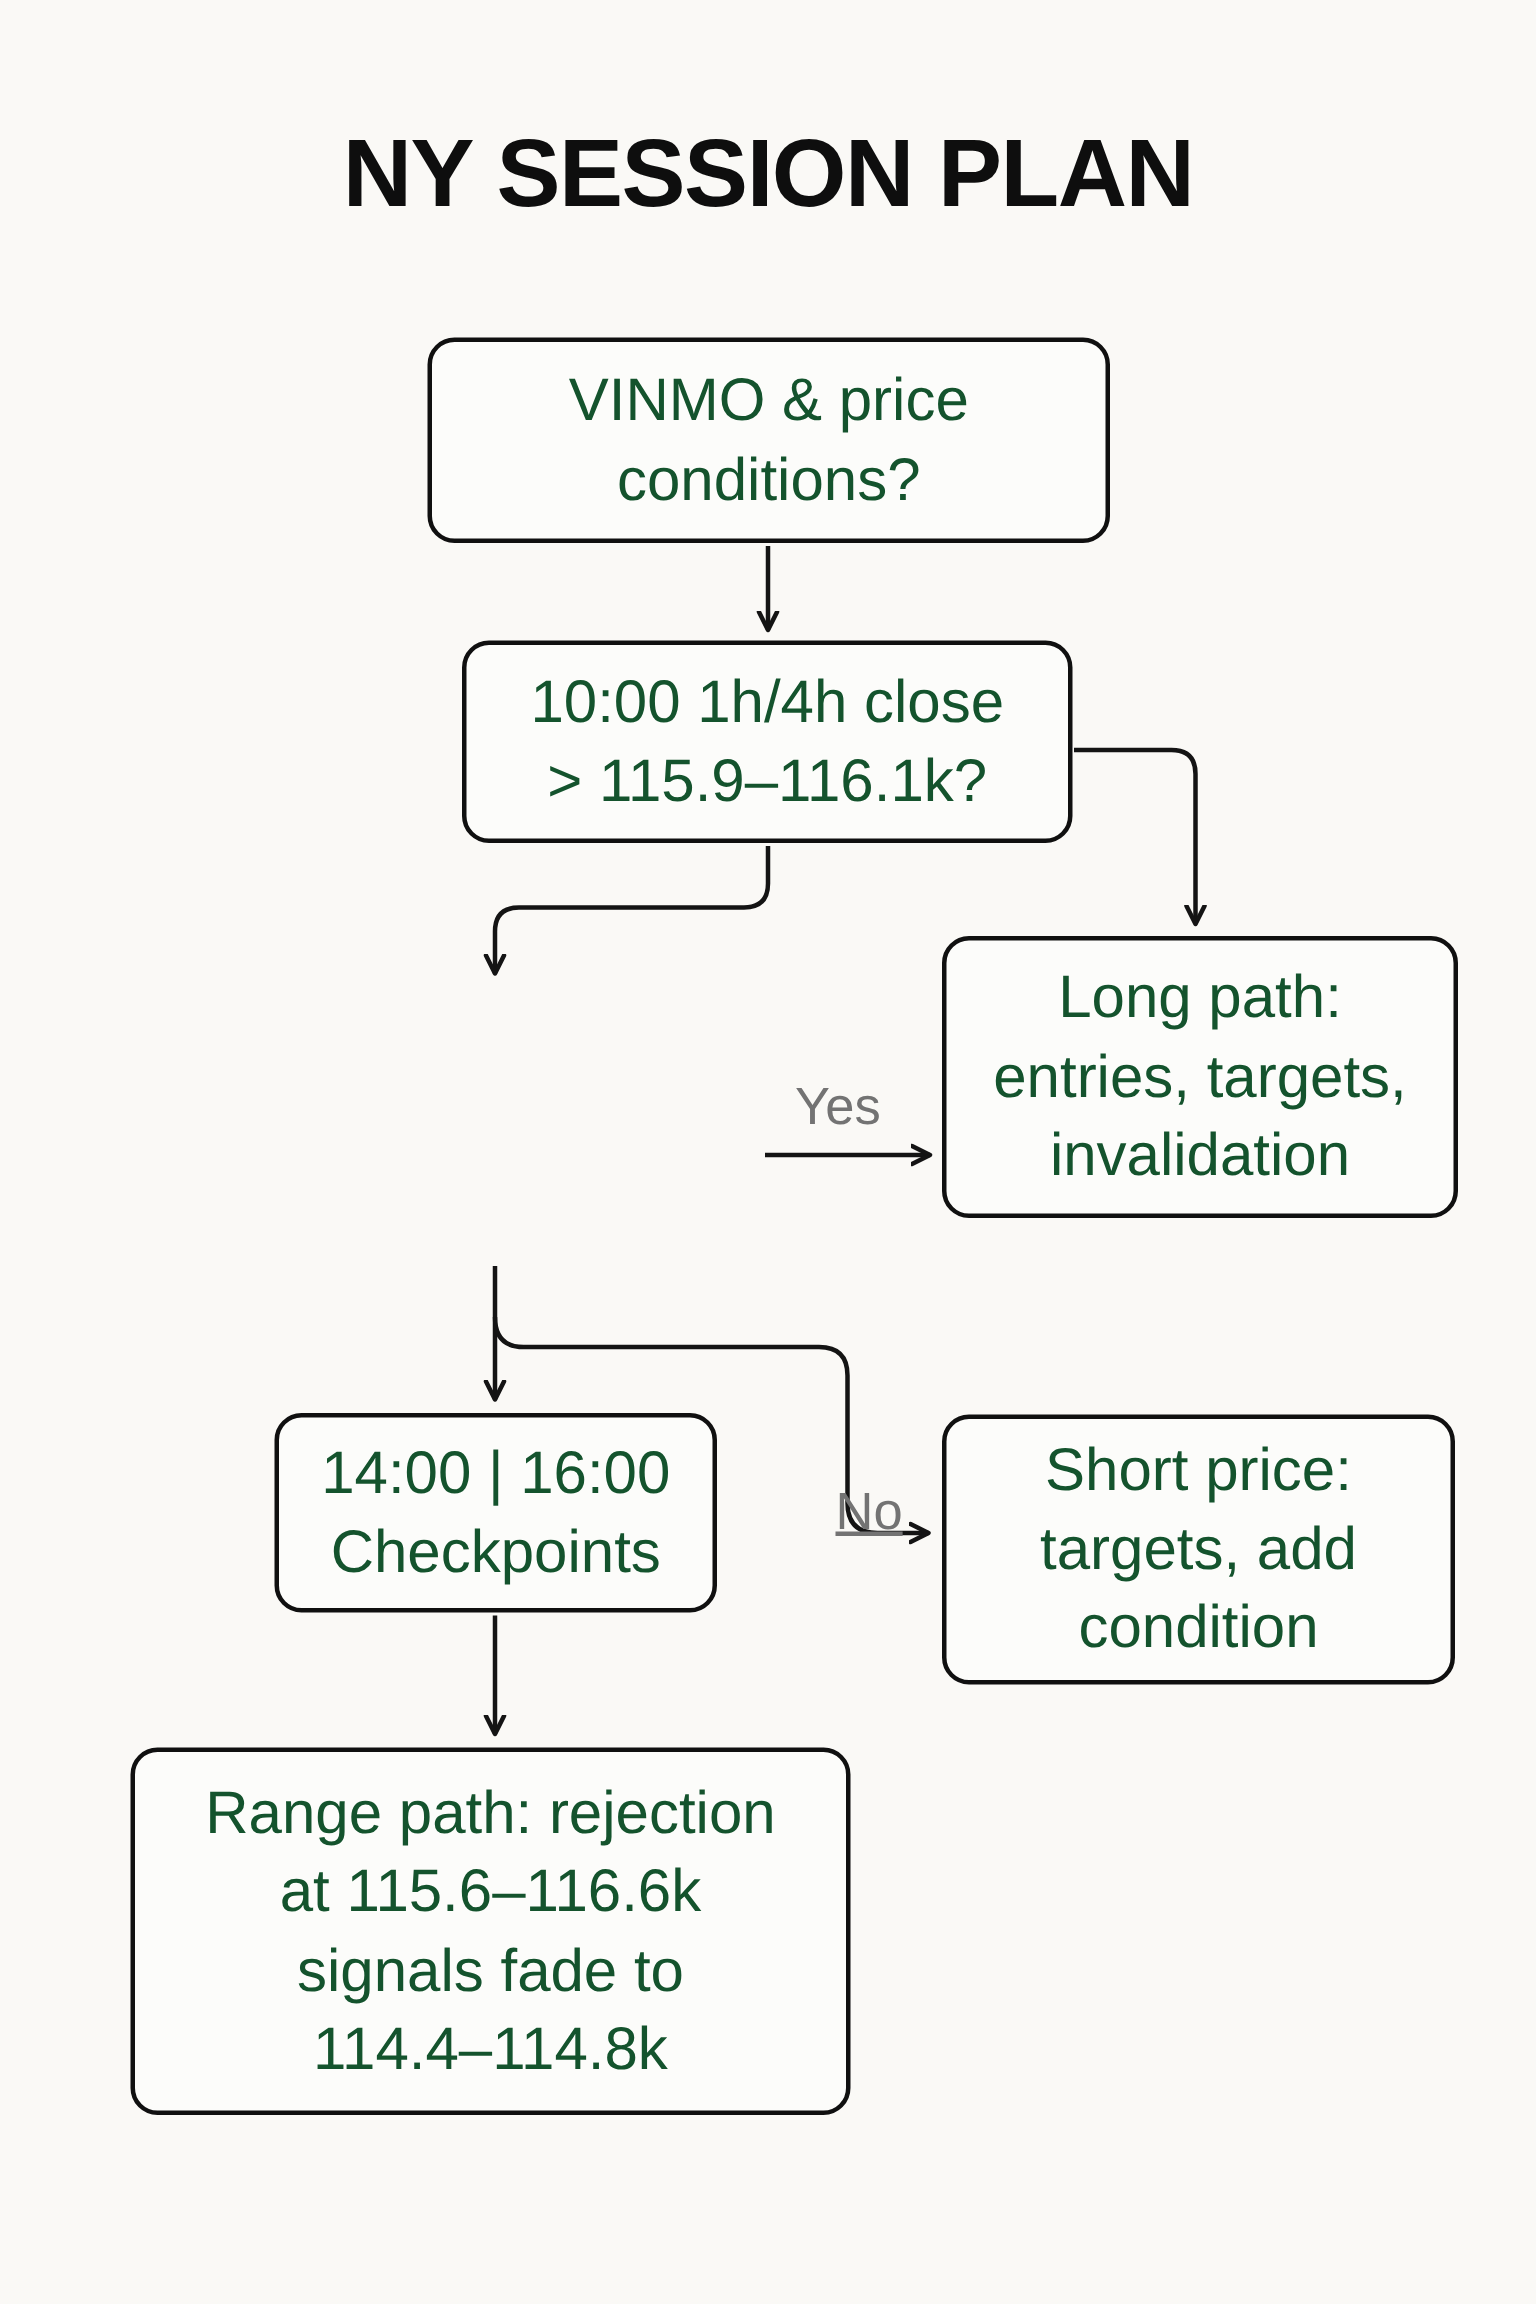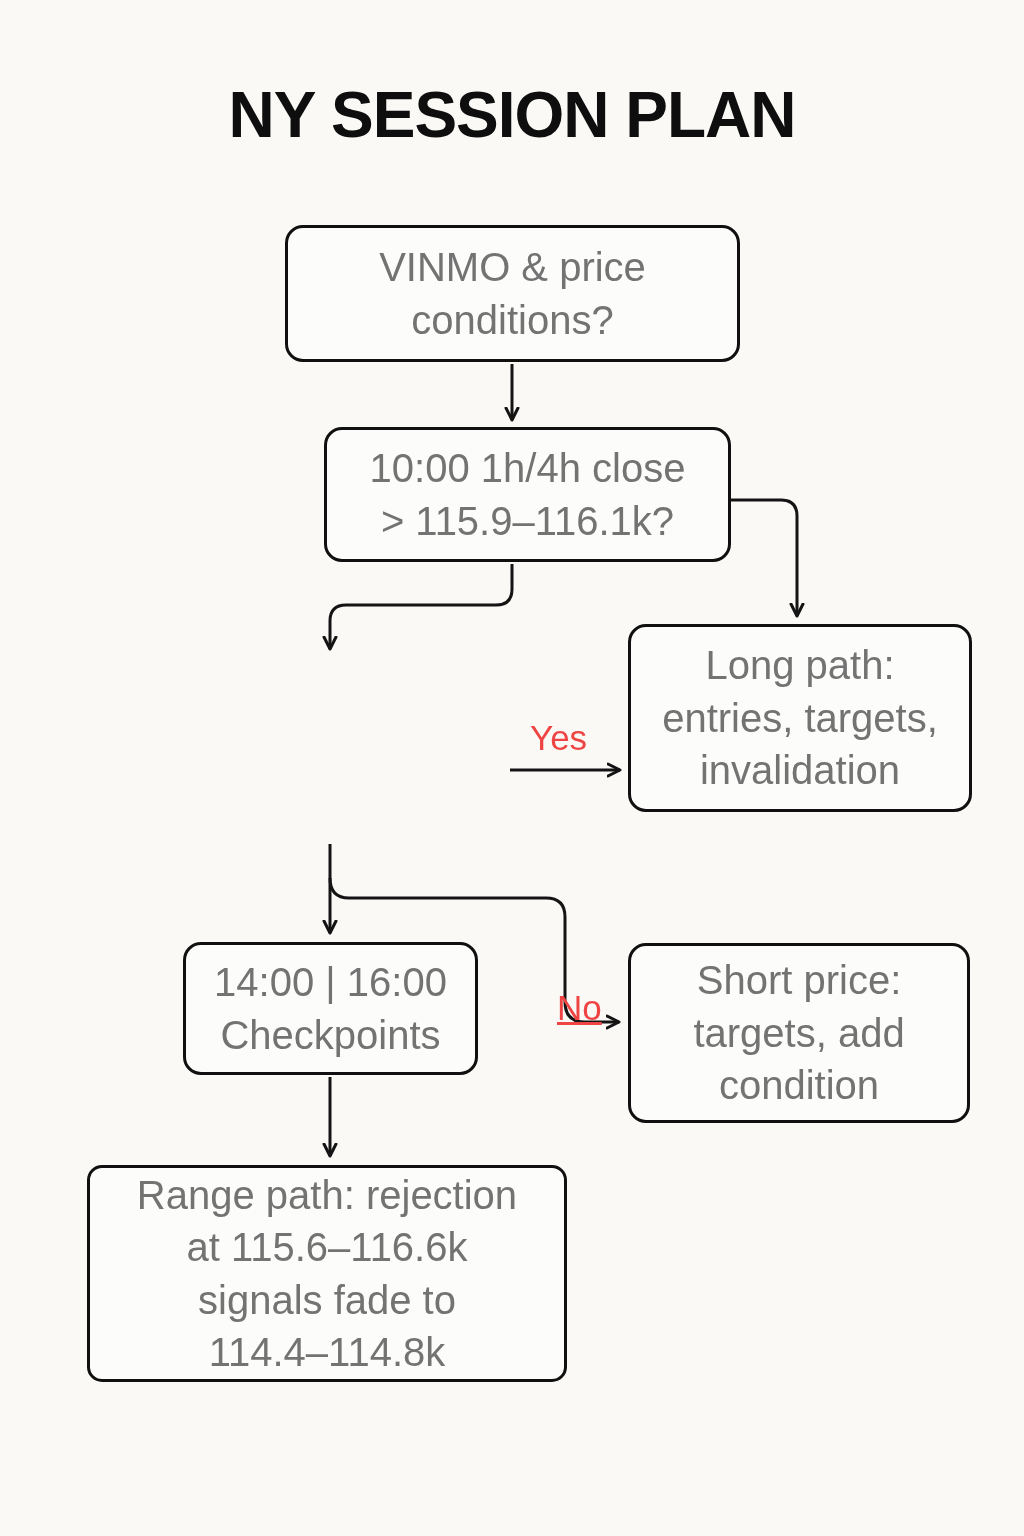--- a/index.html
+++ b/index.html
@@ -45,34 +45,34 @@
     border: 3px solid #101010;
     border-radius: 18px;
     background: #fcfcfa;
     display: flex;
     align-items: center;
     justify-content: center;
     text-align: center;
     font-size: 40px;
     line-height: 1.31;
     white-space: pre-line;
-    color: #737373;
+    color: #14532d;
     padding: 6px 14px;
   }
   #node-start       { left: 285px; top: 225px; width: 455px; height: 137px; }
-  #node-check10     { left: 308px; top: 427px; width: 407px; height: 135px; margin-left: 16px; }
+  #node-check10     { left: 308px; top: 427px; width: 407px; height: 135px; }
   #node-check12     { left: 153px; top: 657px; width: 355px; height: 186px; }
   #node-long-path   { left: 628px; top: 624px; width: 344px; height: 188px; }
   #node-checkpoints { left: 183px; top: 942px; width: 295px; height: 133px; border-radius: 18px; }
   #node-short-path  { left: 628px; top: 943px; width: 342px; height: 180px; }
-  #node-range-path  { left:  87px; top: 1165px; width: 480px; height: 217px; border-radius: 15px; }
+  #node-range-path  { left:  87px; top: 1165px; width: 480px; height: 245px; }
   .edge-label {
     position: absolute;
     font-size: 35px;
-    color: #ef4444;
+    color: #737373;
   }
   #edge-label-yes { left: 530px; top: 718px; }
   #edge-label-no  { left: 557px; top: 988px; text-decoration: underline; }
 </style>
 </head>
 <body>
 
 <div class="canvas">
 
   <h1 class="title">NY SESSION PLAN</h1>

